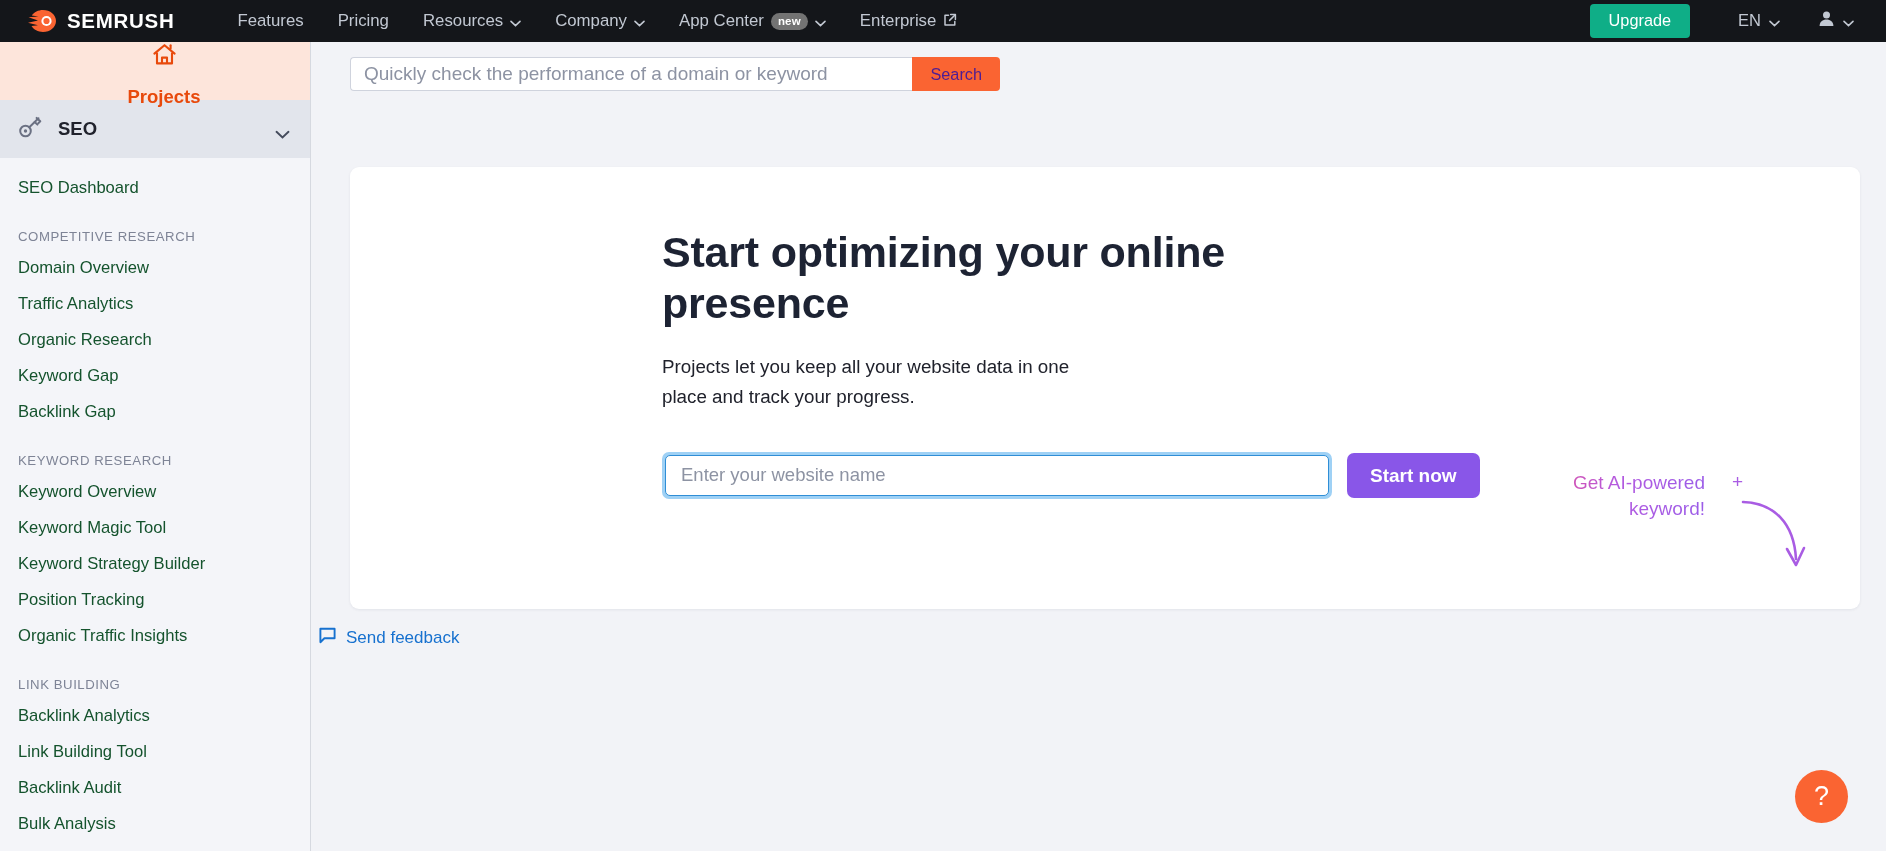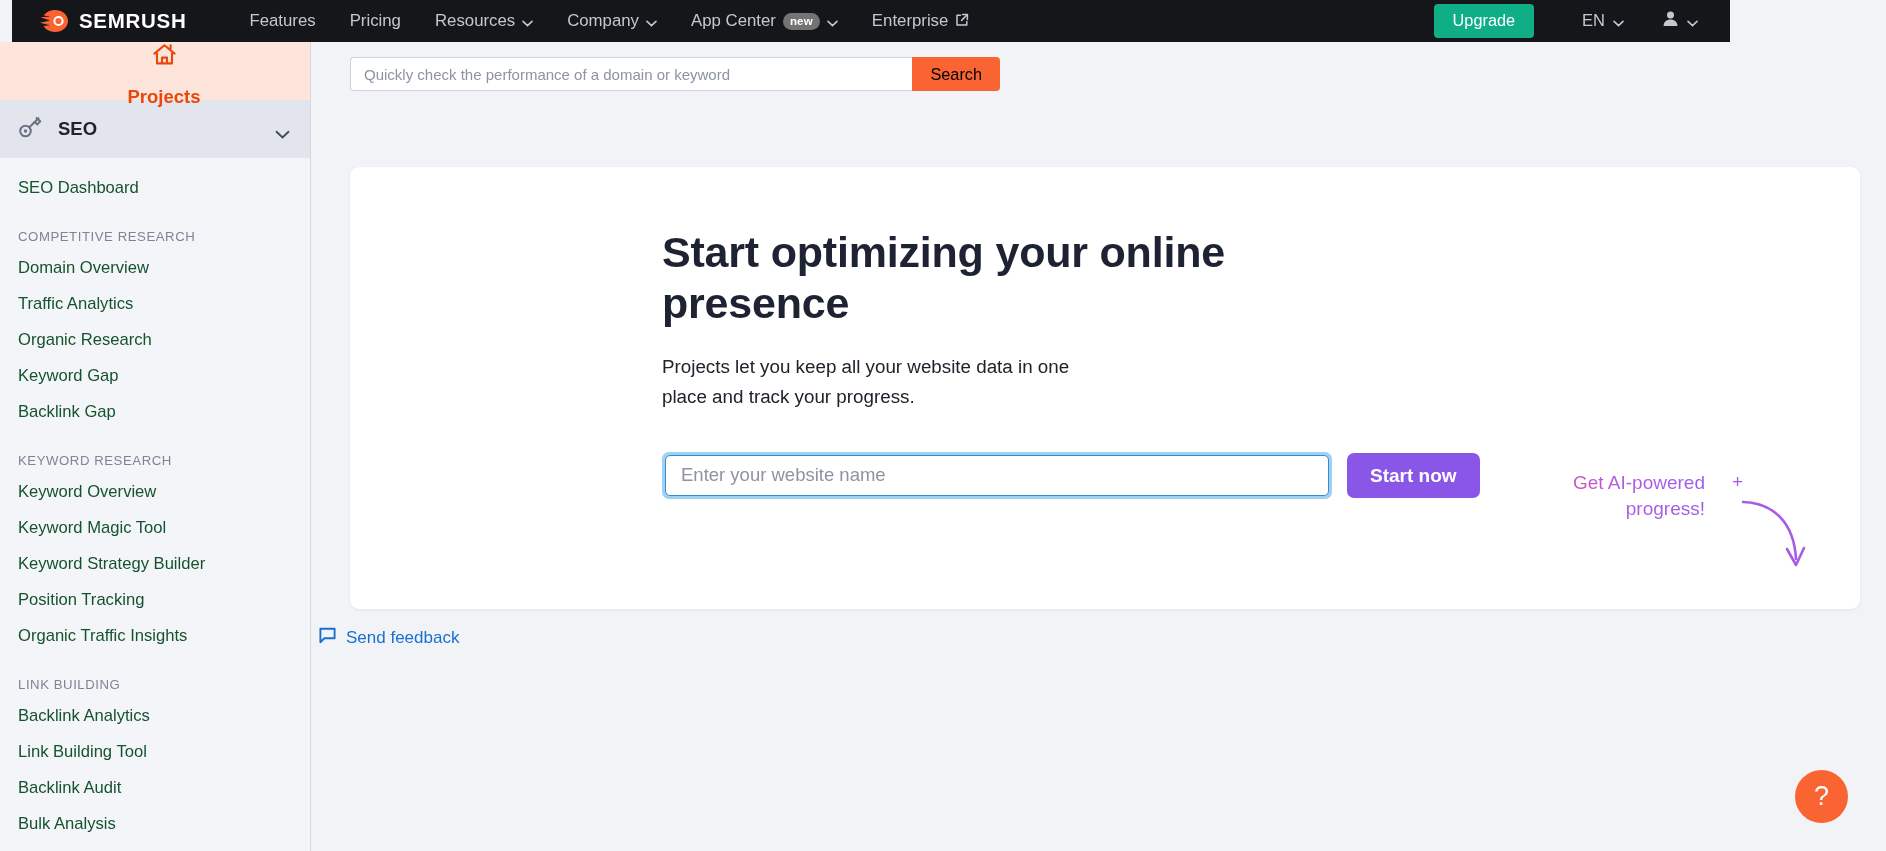--- a/index.html
+++ b/index.html
@@ -5,22 +5,22 @@
   * { box-sizing: border-box; margin: 0; padding: 0; }
   html, body {
     width: 1886px; height: 851px;
     font-family: "Liberation Sans", sans-serif;
     background: #f2f3f7;
     overflow: hidden;
   }
 
   
   .topbar {
-    position: absolute; top: 0; left: 12px;
-    width: 1718px; height: 42px;
+    position: absolute; top: 0; left: 0;
+    width: 1886px; height: 42px;
     background: #14161a;
     display: flex; align-items: center;
   }
   .logo-wrap {
     display: flex; align-items: center;
     margin-left: 27px; margin-right: 46px;
     gap: 10px;
   }
   .logo-mark { width: 30px; height: 26px; display: block; }
   .logo-text {
@@ -116,27 +116,27 @@
   }
   .searchbar {
     display: flex; margin: 15px 0 0 38px;
     width: 650px; height: 34px;
   }
   .search-input {
     flex: 1; height: 34px;
     border: 1px solid #cfd3dd; border-right: none;
     border-radius: 4px 0 0 4px;
     background: #ffffff;
-    padding: 0 13px; font-size: 15px;
+    padding: 0 13px; font-size: 19px;
     color: #20222c; font-family: inherit;
     outline: none;
   }
   .search-input::placeholder { color: #8d93a3; }
   .search-btn {
-    background: #fa6432; color: #000000;
+    background: #fa6432; color: #4c1d95;
     border: none; border-radius: 0 4px 4px 0;
     font-size: 16.3px; padding: 0 18px; cursor: pointer;
     font-family: inherit;
   }
 
   .card {
     position: absolute; top: 125px; left: 38px;
     width: 1510px; height: 442px;
     background: #ffffff;
     border-radius: 9px;
@@ -378,21 +378,21 @@
       <p class="hero-sub">Projects let you keep all your website data in one place and track your progress.</p>
 
       <div class="form-row">
         <div class="website-input-wrap">
           <input class="website-input" type="text" placeholder="Enter your website name" style="">
         </div>
         <button class="start-btn">Start now</button>
       </div>
     </div>
 
-    <div class="ai-annot">Get AI-powered progress!</div>
+    <div class="ai-annot">Get AI-powered keyword!</div>
     <div class="ai-sparkle">+</div>
     <div class="ai-arrow">
       <svg width="75" height="85" viewBox="0 0 75 85">
         <path d="M3 5 C34 6 54 26 56 62" fill="none" stroke="#a95ce3" stroke-width="2.6" stroke-linecap="round"></path>
         <path d="M47 52 L56 68 L64 51" fill="none" stroke="#a95ce3" stroke-width="2.6" stroke-linecap="round" stroke-linejoin="round"></path>
       </svg>
     </div>
   </div>
 
   <div class="feedback" style="left:7px;">

